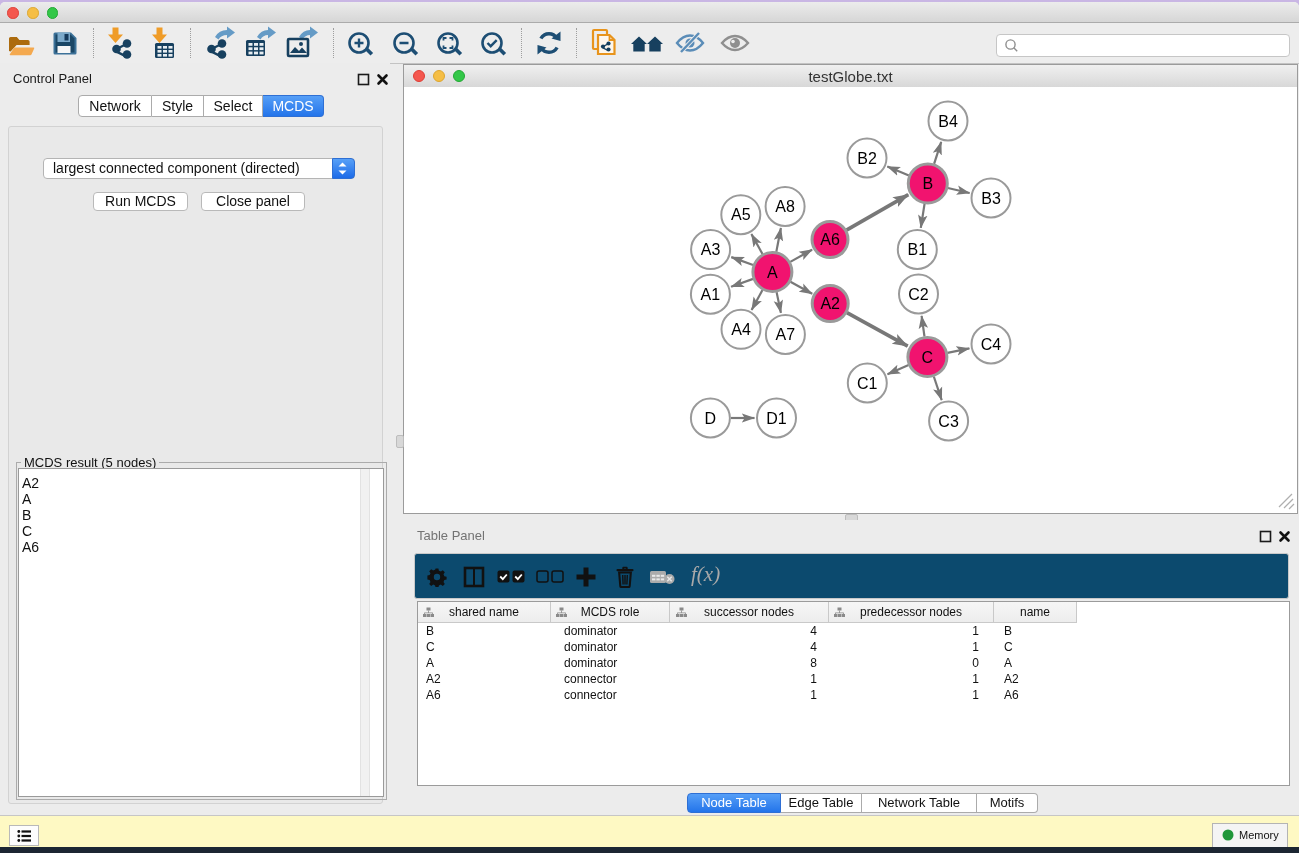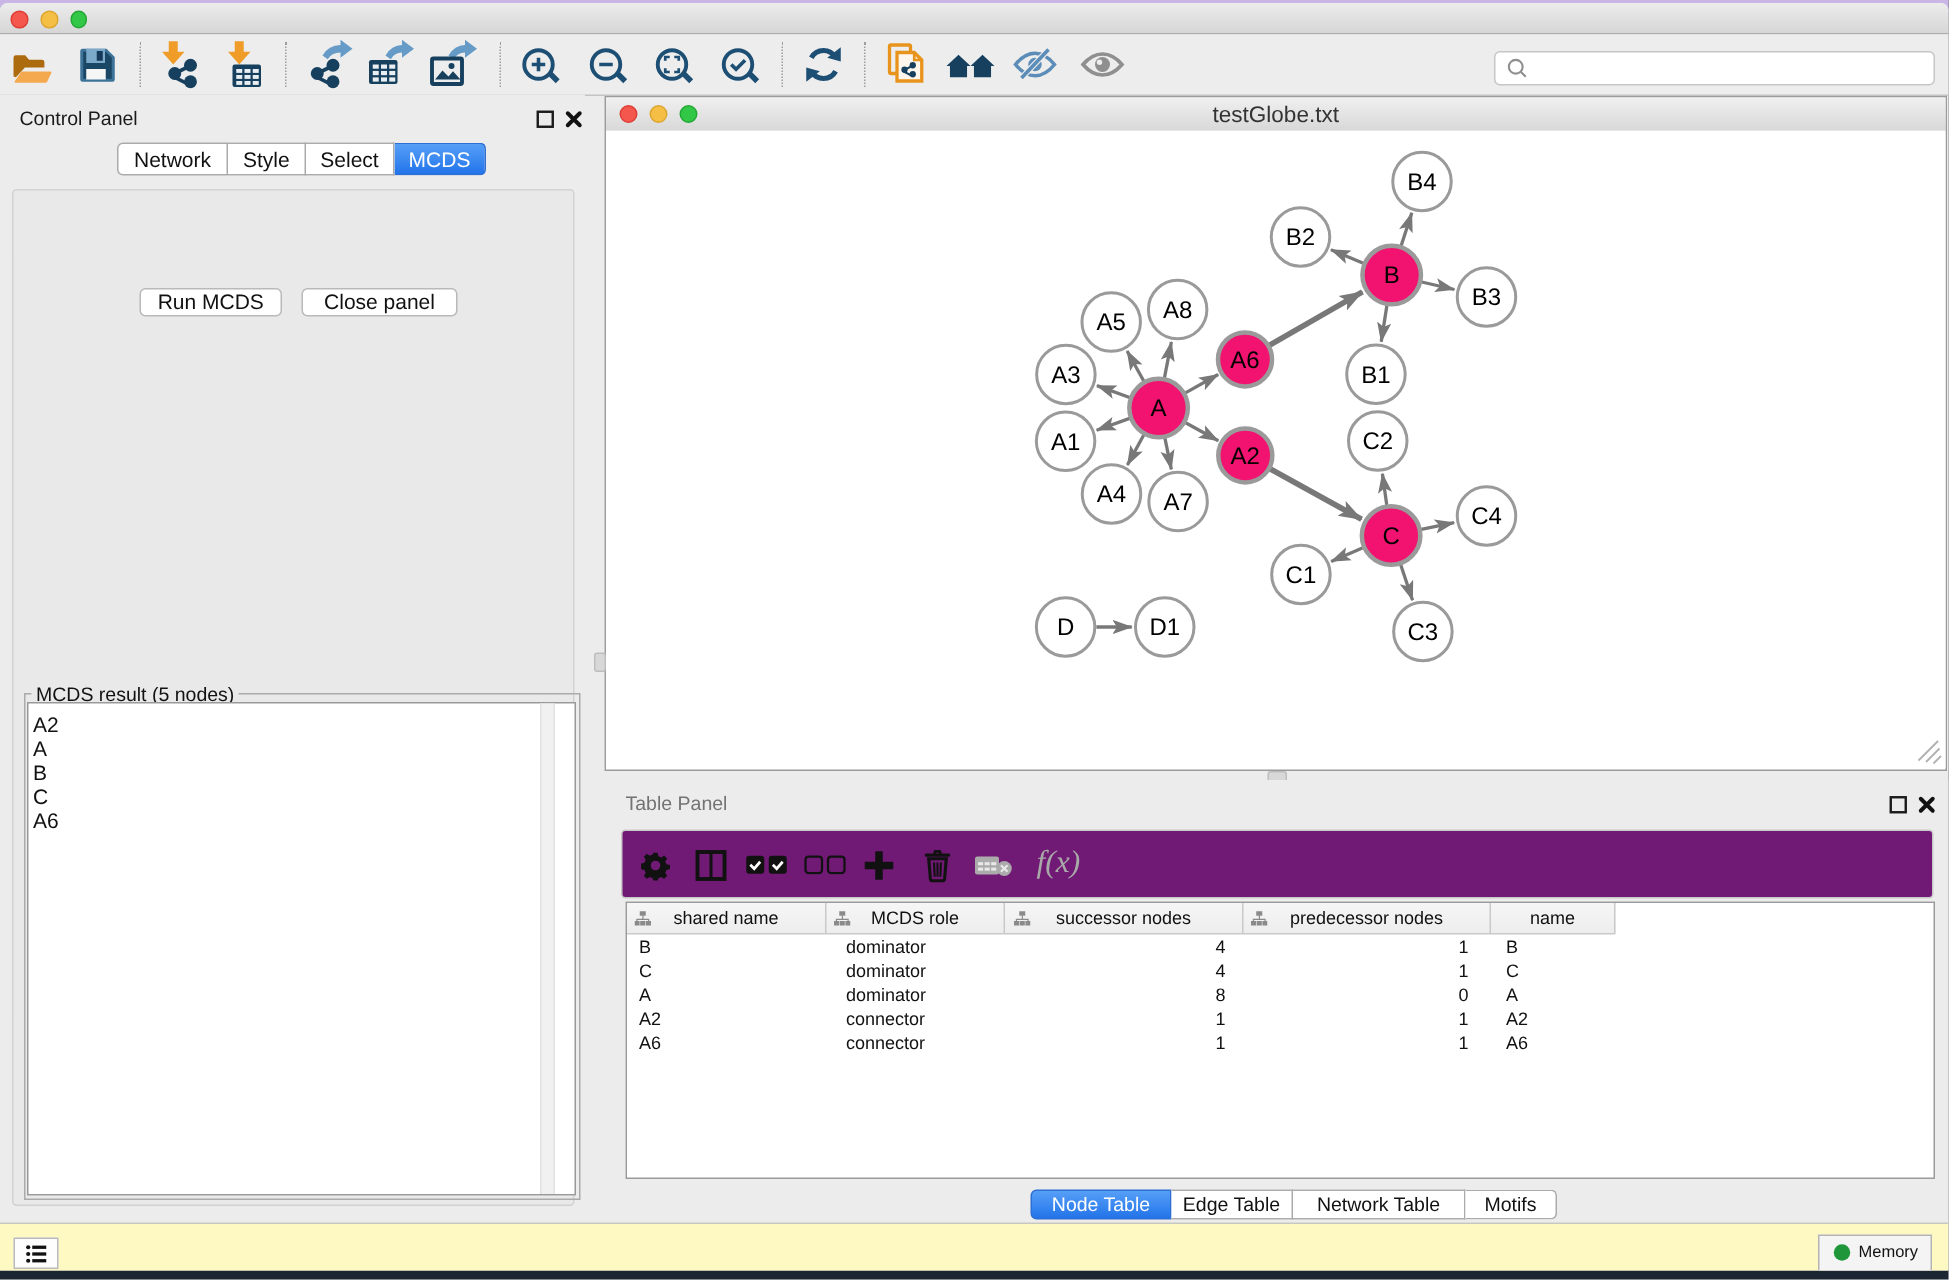--- a/index.html
+++ b/index.html
@@ -55,21 +55,21 @@
   #nettitle{position:absolute;left:0;top:0;width:100%;height:22px;
       background:linear-gradient(180deg,#F0F0F0,#D8D8D8);border-bottom:1px solid #ACACAC;}
   #nettitle .t{position:absolute;left:0;right:0;top:3px;text-align:center;font-size:15px;color:#333;}
   #netcanvas{position:absolute;left:0;top:22px;width:893px;height:425px;background:#FFF;}
   svg text{font-family:"Liberation Sans",sans-serif;font-size:16px;fill:#000;text-anchor:middle;}
   .ee{stroke:#787878;stroke-width:2.2;}
   .et{stroke:#787878;stroke-width:3.8;}
   
   #tpanel{position:absolute;left:391px;top:518px;width:908px;height:296px;background:#ECECEC;}
   #tpanel .hdr{position:absolute;left:26px;top:8px;font-size:13px;color:#737373;}
-  #ttoolbar{position:absolute;left:23px;top:33px;width:873px;height:44px;background:#701a75;
+  #ttoolbar{position:absolute;left:23px;top:33px;width:873px;height:44px;background:#0c4a6e;
       border:1px solid #C9C9C9;border-radius:3px;}
   #ttable{position:absolute;left:26px;top:81px;width:871px;height:183px;background:#FFF;
       border:1px solid #9B9B9B;}
   #thead{position:absolute;left:0;top:0;width:659px;height:20px;
       background:linear-gradient(180deg,#F6F6F6,#EDEDED);border-bottom:1px solid #C9C9C9;}
   .hc{position:absolute;top:0;height:20px;border-right:1px solid #C9C9C9;}
   .hc span{position:absolute;left:0;right:0;top:3px;text-align:center;font-size:12px;color:#111;}
   .trow{position:absolute;left:0;width:100%;height:16px;font-size:12px;color:#111;}
   .trow div{position:absolute;top:1px;}
   .btabs{position:absolute;display:flex;}
@@ -243,20 +243,28 @@
     <svg class="paneico" style="left:376px;" width="13" height="13" viewBox="0 0 13 13">
         <path d="M2.5,2.5 L10.5,10.5 M10.5,2.5 L2.5,10.5" stroke="#111" stroke-width="2.6" stroke-linecap="round"></path>
       </svg>
     <div class="tabrow" style="left:78px;top:32px;">
       <div class="tab first" style="width:72px;">Network</div>
       <div class="tab" style="width:51px;">Style</div>
       <div class="tab" style="width:58px;">Select</div>
       <div class="tab last sel" style="width:60px;">MCDS</div>
     </div>
     <div id="cpinner"></div>
+    <div id="dropdown">
+      <div class="txt">largest connected component (directed)</div>
+      <div class="step">
+          <svg width="19" height="19" viewBox="0 0 19 19" style="position:absolute;left:0;top:0;">
+            <path d="M5.5,7.5 L9.5,3.5 L13.5,7.5 z M5.5,11.5 L9.5,15.5 L13.5,11.5 z" fill="#FFF"></path>
+          </svg>
+        </div>
+    </div>
     <div class="btn" style="left:93px;top:129px;width:93px;">Run MCDS</div>
     <div class="btn" style="left:201px;top:129px;width:102px;">Close panel</div>
     <div id="mcdsbox">
       <div class="bord"></div>
       <div class="lab">MCDS result (5 nodes)</div>
       <div id="mcdslist">
         <div class="sb"></div>
         <div class="it" style="top:6px;">A2</div>
         <div class="it" style="top:22px;">A</div>
         <div class="it" style="top:38px;">B</div>

